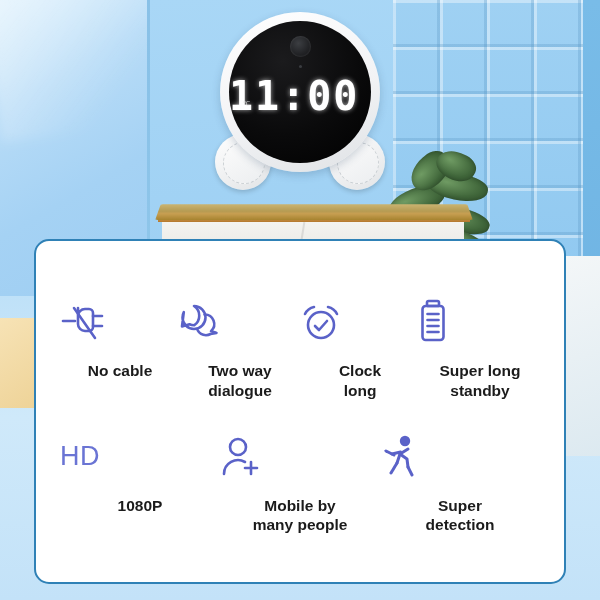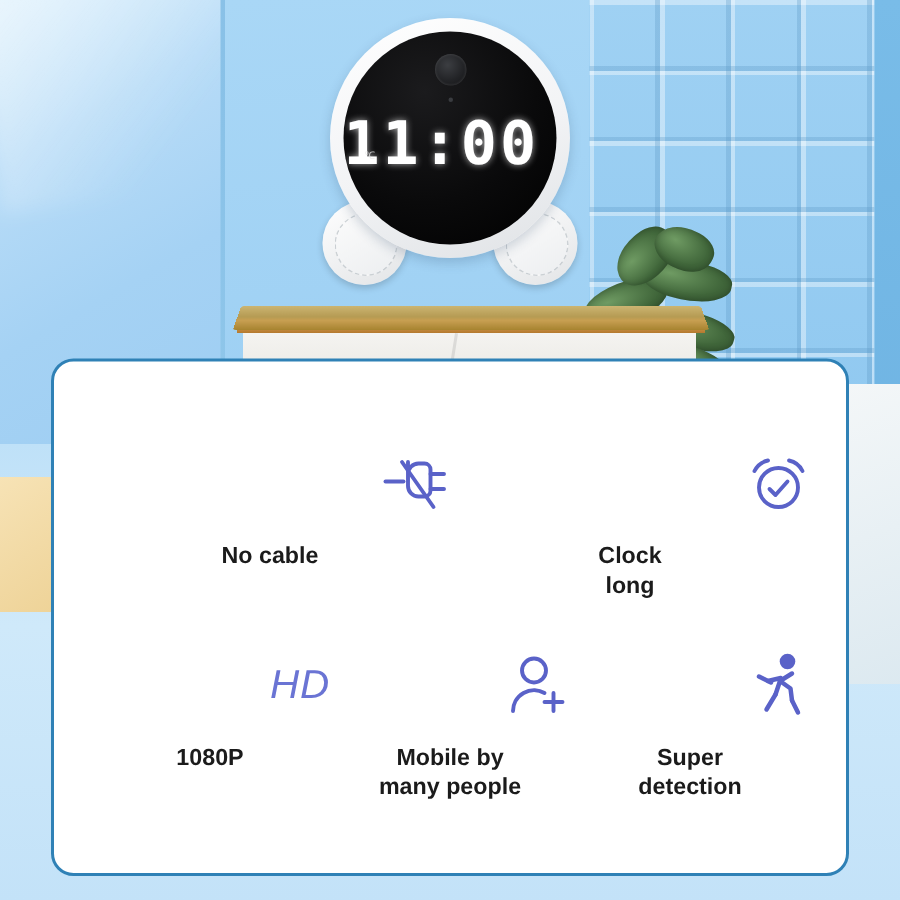--- a/index.html
+++ b/index.html
@@ -172,21 +172,21 @@
     background: #ffffff;
     border: 2px solid #2f81b6;
     border-radius: 15px;
     padding: 55px 24px 18px;
   }
   .grid-row { display: flex; }
   .grid-row.row-two { margin-top: 30px; }
   .cell { flex: 1; display: flex; flex-direction: column; align-items: center; }
   .icon-box {
     height: 52px; width: 100%;
-    display: flex; align-items: center; justify-content: flex-end; font-style: italic;
+    display: flex; align-items: center; justify-content: flex-start;
   }
   .icon-box svg { display: block; }
   .hd-text {
     font-size: 27px; font-weight: normal; color: #6a74d4;
     letter-spacing: .5px; line-height: 1;
   }
   .cell-label {
     margin-top: 13px;
     font-size: 15.5px; font-weight: bold; color: #1b1b1b;
     text-align: center; line-height: 1.28;
@@ -249,34 +249,58 @@
             <path d="M3 19 h12"></path>
             <path d="M17 11 l0 16 a7 7 0 0 0 7 7 h4 a4 4 0 0 0 4 -4 v-14 a4 4 0 0 0 -4 -4 h-4 a7 7 0 0 0 -7 7 z" transform="translate(1,-5)"></path>
             <path d="M33 14 h9"></path>
             <path d="M33 24 h9"></path>
             <path d="M14 6 L35 36" stroke-width="2.6"></path>
           </svg>
         </div>
         <div class="cell-label">No cable</div>
       </div>
 
+      <div class="cell">
+        <div class="icon-box">
+          <svg width="42" height="40" viewBox="0 0 42 40" fill="none" stroke="#5a62c8" stroke-width="2.6" stroke-linecap="round" stroke-linejoin="round">
+            <path d="M14 4 a11.5 11.5 0 1 1 -11.5 11.5 a11.3 11.3 0 0 1 1.3 -5.3 L2 24.5 l7.5 -2.2 a11.4 11.4 0 0 0 4.5 1 A11.5 11.5 0 0 0 14 4 z"></path>
+            <path d="M24.5 12.5 a9.5 9.5 0 0 1 6.5 16.6 l5.5 1.8 l-6 1.1 a9.4 9.4 0 0 1 -4.5 1.2 a9.5 9.5 0 0 1 -8.4 -5"></path>
+          </svg>
+        </div>
+        <div class="cell-label">Two way
+dialogue</div>
+      </div>
 
       <div class="cell">
         <div class="icon-box">
           <svg width="42" height="42" viewBox="0 0 42 42" fill="none" stroke="#5a62c8" stroke-width="2.6" stroke-linecap="round" stroke-linejoin="round">
             <circle cx="21" cy="24" r="13"></circle>
             <path d="M15 25 l4 4 l8 -9"></path>
             <path d="M5 13 a13 13 0 0 1 9 -7"></path>
             <path d="M37 13 a13 13 0 0 0 -9 -7"></path>
           </svg>
         </div>
         <div class="cell-label">Clock
 long</div>
       </div>
 
+      <div class="cell">
+        <div class="icon-box">
+          <svg width="32" height="46" viewBox="0 0 32 46" fill="none" stroke="#5a62c8" stroke-width="2.6" stroke-linecap="round" stroke-linejoin="round">
+            <rect x="7" y="2" width="12" height="5" rx="1.6"></rect>
+            <rect x="2.5" y="7" width="21" height="34" rx="3.2"></rect>
+            <path d="M7.5 15 h11"></path>
+            <path d="M7.5 21 h11"></path>
+            <path d="M7.5 27 h11"></path>
+            <path d="M7.5 33 h11"></path>
+          </svg>
+        </div>
+        <div class="cell-label">Super long
+standby</div>
+      </div>
 
     </div>
 
     <div class="grid-row row-two">
 
       <div class="cell">
         <div class="icon-box">
           <span class="hd-text">HD</span>
         </div>
         <div class="cell-label">1080P</div>

